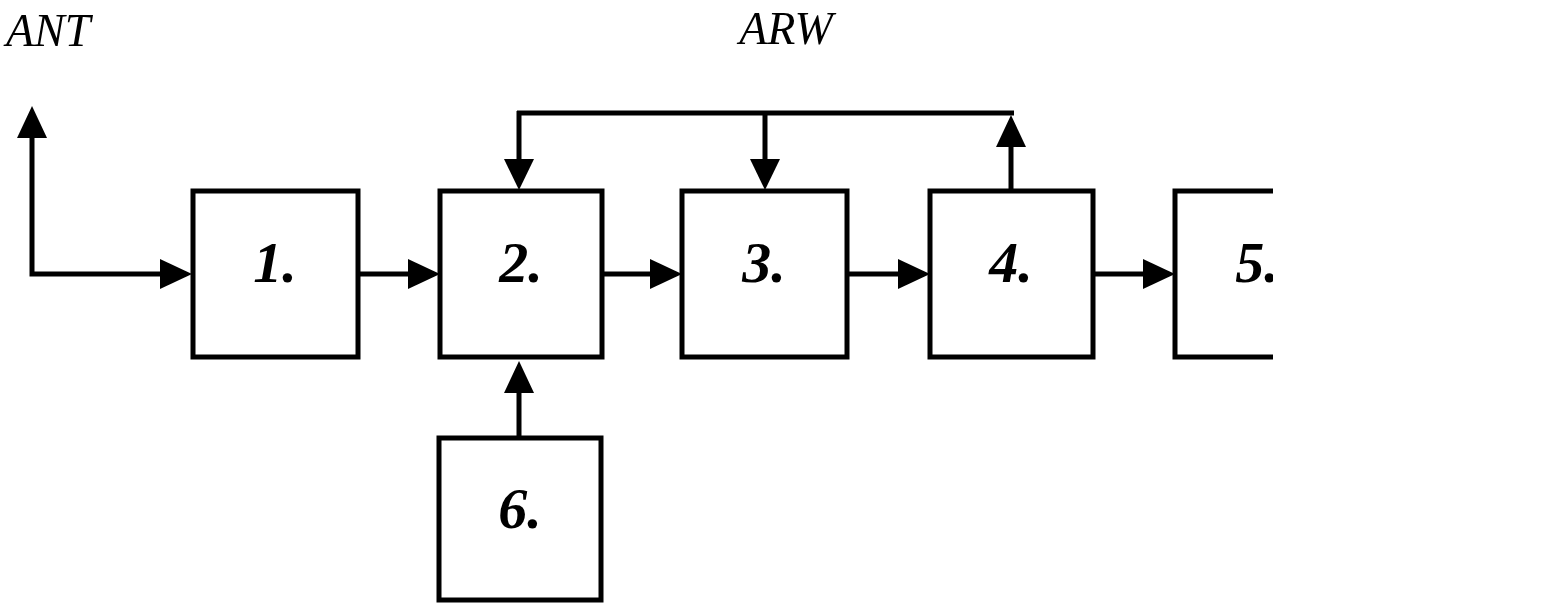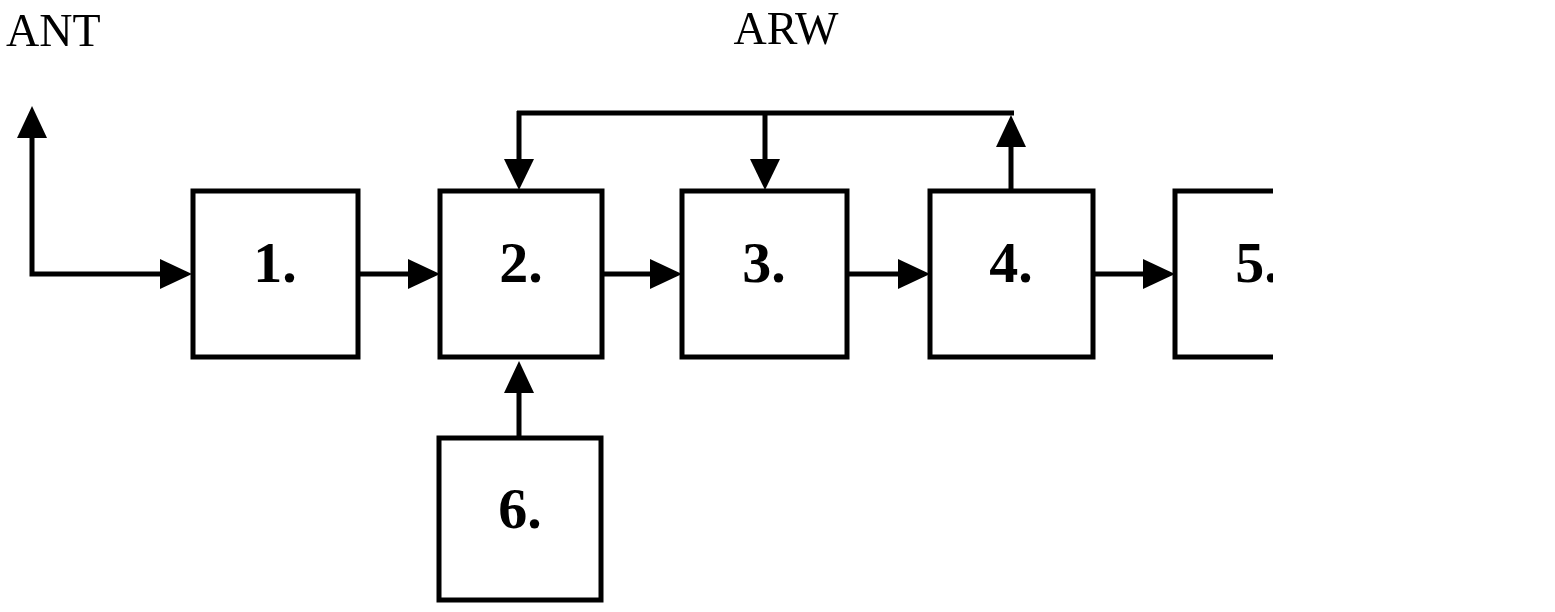--- a/index.html
+++ b/index.html
@@ -11,20 +11,21 @@
     margin: 0;
     padding: 0;
     background: var(--bg);
   }
   .canvas {
     position: relative;
     width: 1273px;
     height: 612px;
     background: var(--bg);
     overflow: hidden;
+    font-style: italic;
   }
   svg { display: block; }
   svg text {
     font-family: "Liberation Serif", "DejaVu Serif", serif;
     fill: var(--ink);
   }
   .num {
     font-size: 58px;
     font-weight: bold;
   }

